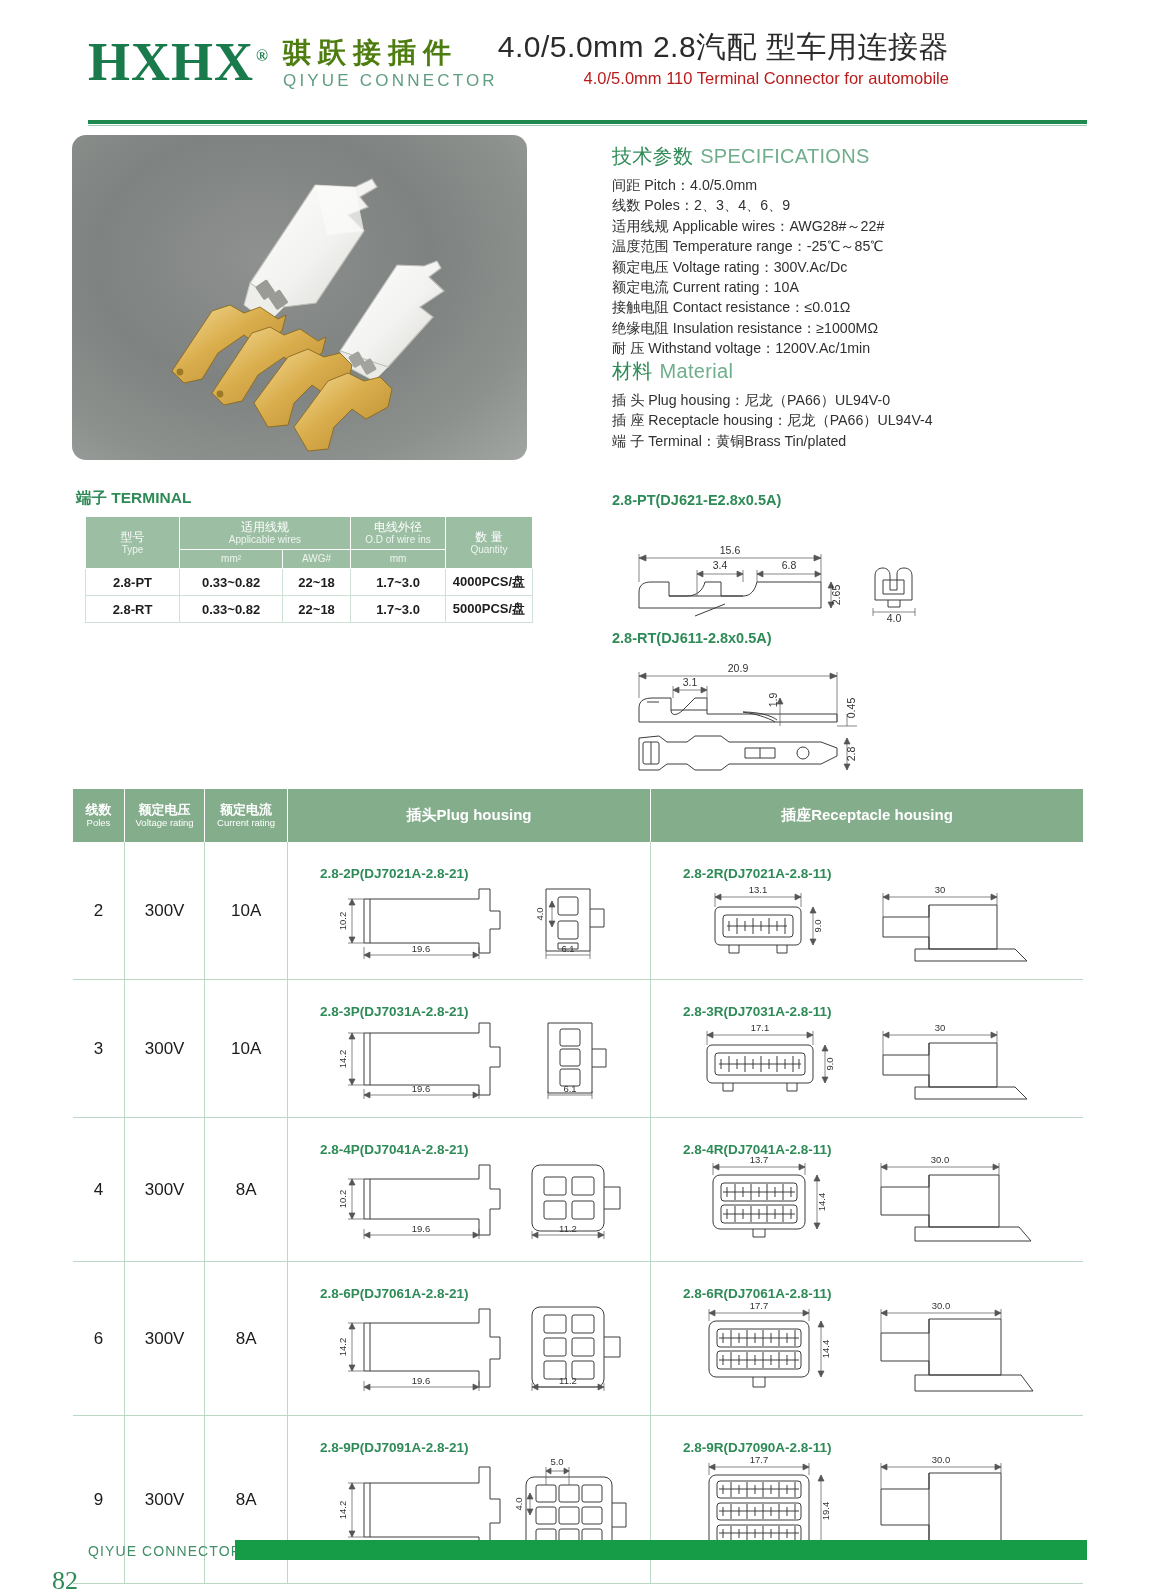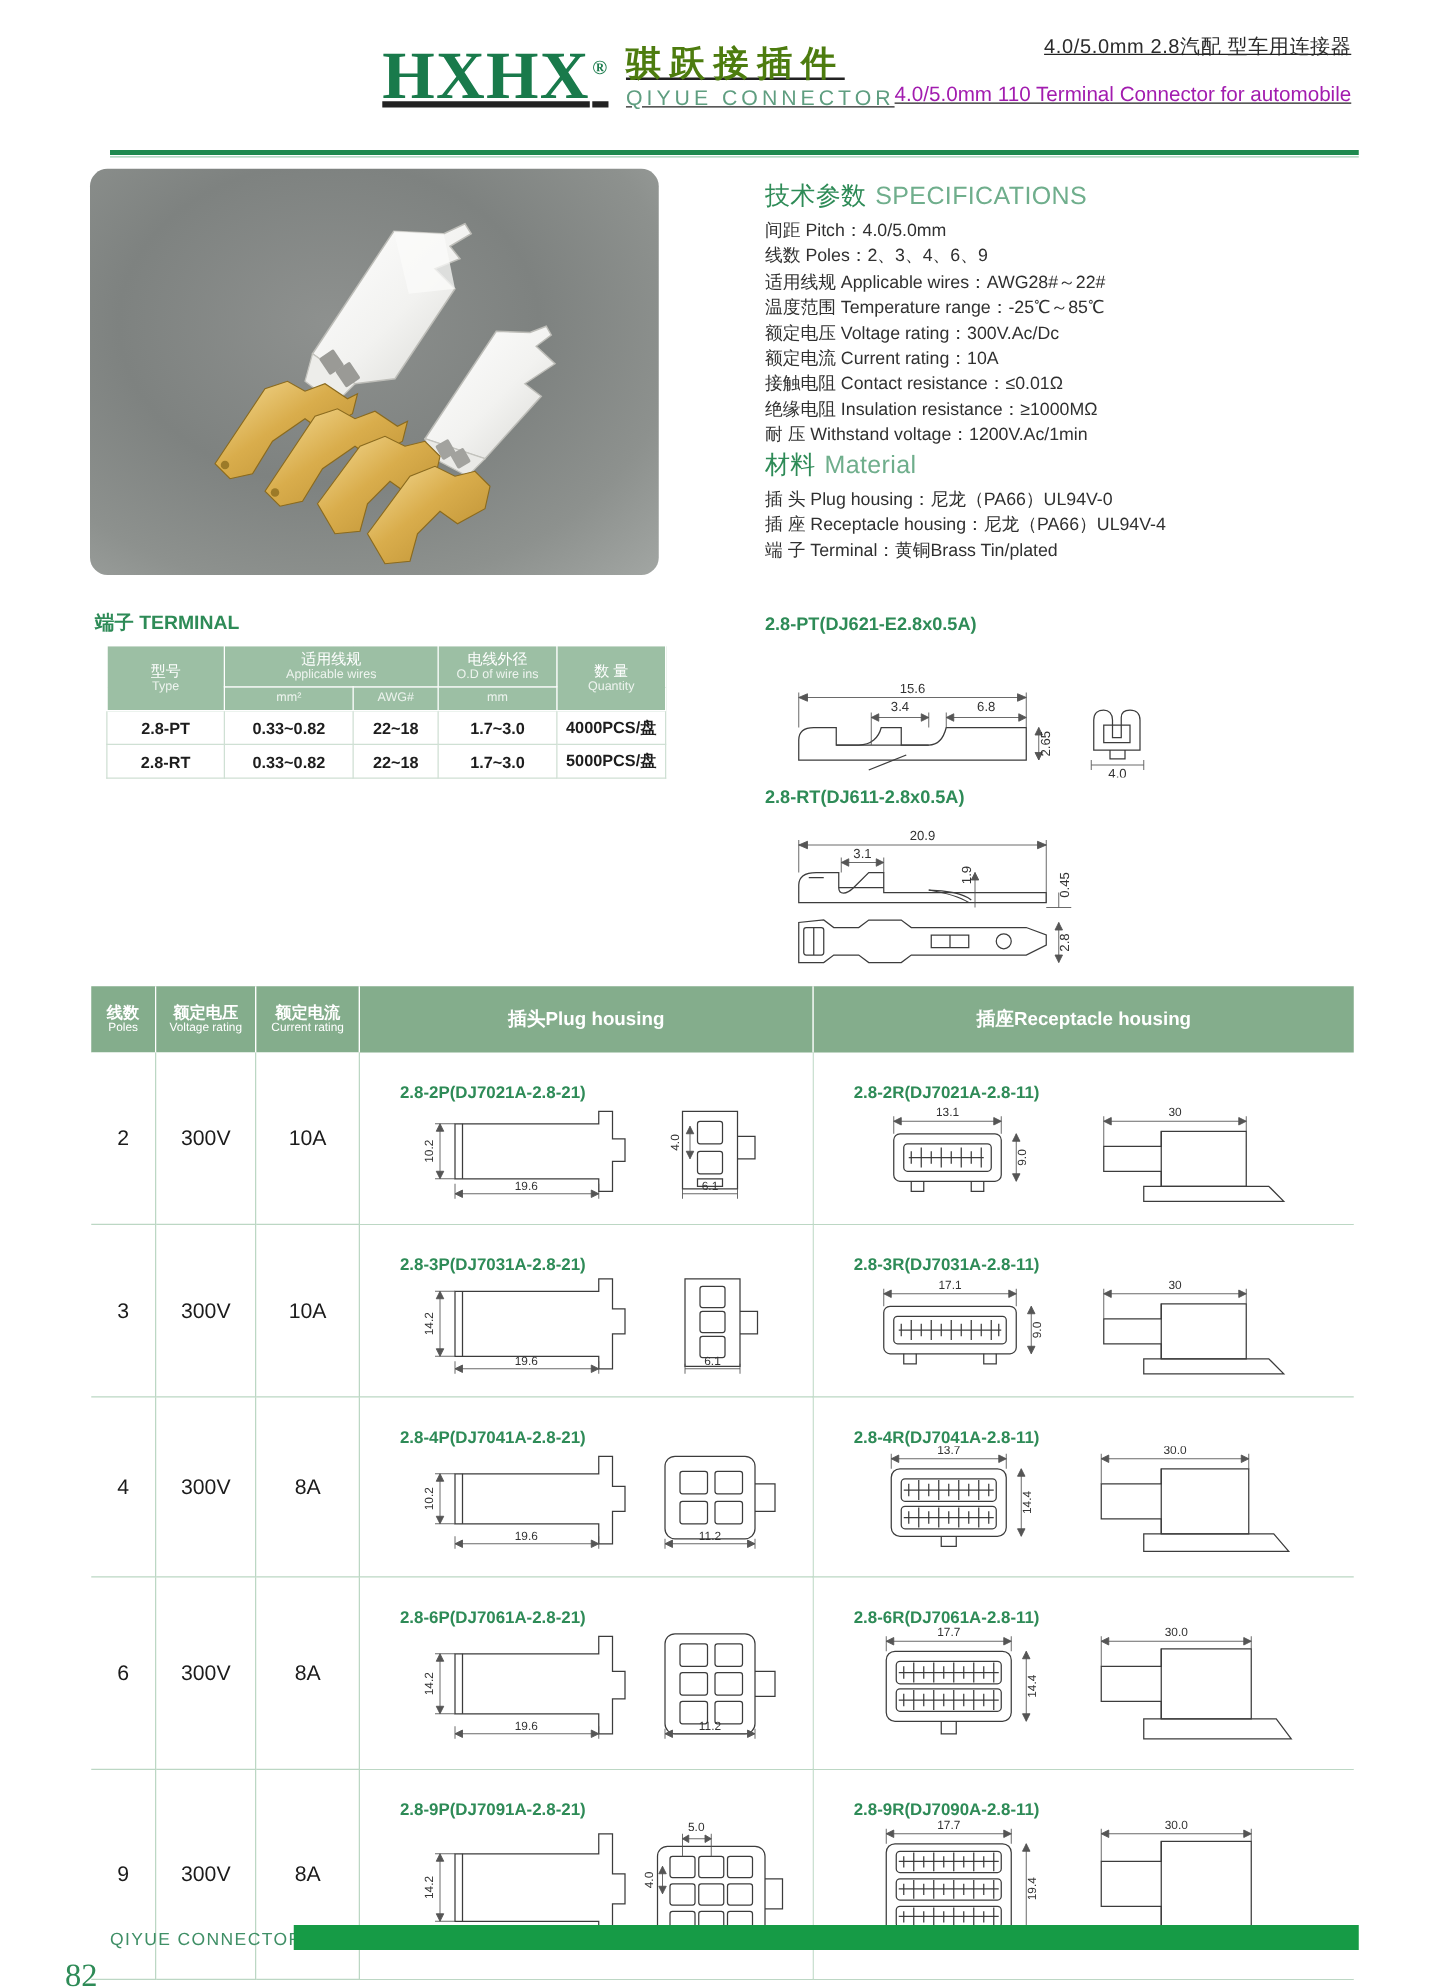--- a/index.html
+++ b/index.html
@@ -7,39 +7,39 @@
     width: 1159px; height: 1590px;
     background: #ffffff;
     font-family: "Liberation Sans", sans-serif;
     color: #222;
     position: relative;
     overflow: hidden;
   }
 
   
   .header { position: relative; padding: 28px 78px 0 88px; height: 112px; }
-  .hdr-flex { display: flex; align-items: flex-end; justify-content: flex-end; text-decoration: underline; }
+  .hdr-flex { display: flex; align-items: flex-end; justify-content: flex-start; }
   .brand-wrap { display: flex; align-items: flex-start; }
   .logo-main {
     font-family: "Liberation Serif", serif;
     font-size: 54px; font-weight: 700; letter-spacing: 1px;
     color: #197a4b; line-height: 0.95;
   }
   .logo-reg { font-size: 16px; color: #197a4b; vertical-align: super; margin-left: 2px; }
   .brand-cn {
     font-size: 28px; font-weight: 700; color: #4d7c0f;
     letter-spacing: 7px; line-height: 1.15; margin-left: 14px;
   }
   .brand-en {
     font-size: 17px; color: #5f9e80; letter-spacing: 3.2px;
     margin-left: 14px; margin-top: 2px; font-weight: 400;
   }
   .title-wrap { text-align: right; padding-bottom: 2px; }
-  .title-cn { font-size: 16px; color: #2b2b2b; letter-spacing: 0.5px; line-height: 1.25; }
-  .title-en { font-size: 16.5px; color: #a21caf; line-height: 1.35; margin-top: 17px; }
+  .title-cn { font-size: 30px; color: #2b2b2b; letter-spacing: 0.5px; line-height: 1.25; }
+  .title-en { font-size: 16.5px; color: #b91c1c; line-height: 1.35; margin-top: 1px; }
   .hdr-rule { margin: 8px 72px 0 88px; height: 4px; background: #1e8a4f; }
   .hdr-rule-thin { margin: 1px 72px 0 88px; height: 1px; background: #9ecdb4; }
 
   
   .photo {
     position: absolute; left: 72px; top: 135px; width: 455px; height: 325px;
     border-radius: 14px;
     background: radial-gradient(ellipse at 42% 38%, #8e918f 0%, #7e8280 45%, #8d918e 75%, #a2a6a3 100%);
     overflow: hidden;
   }

